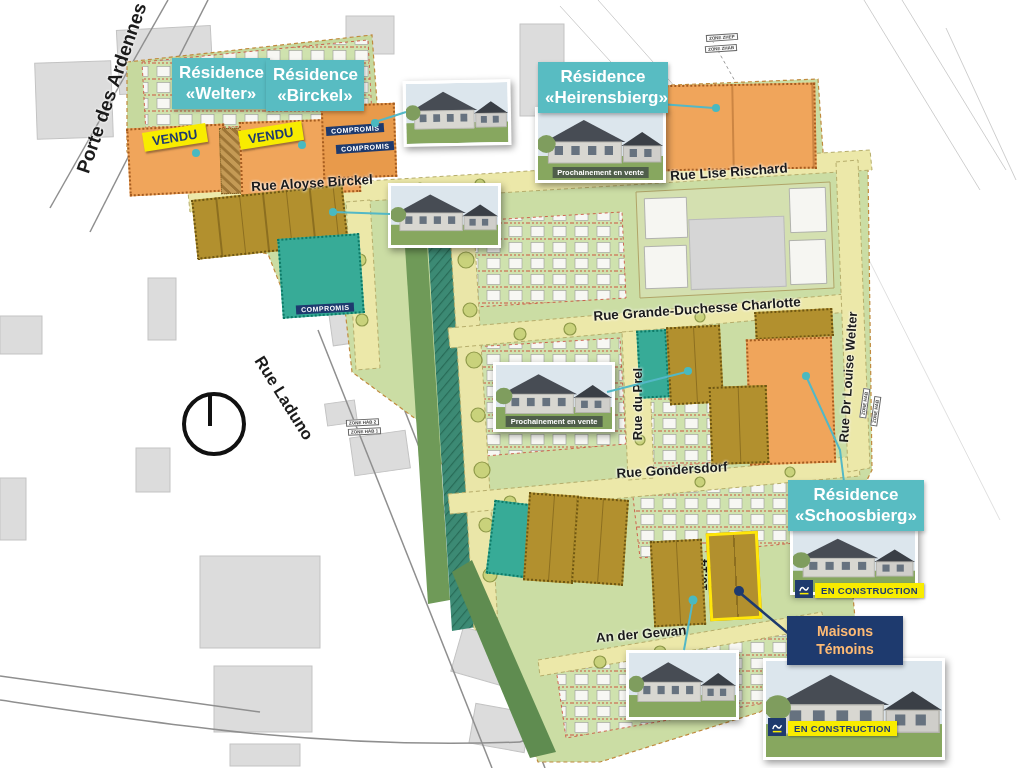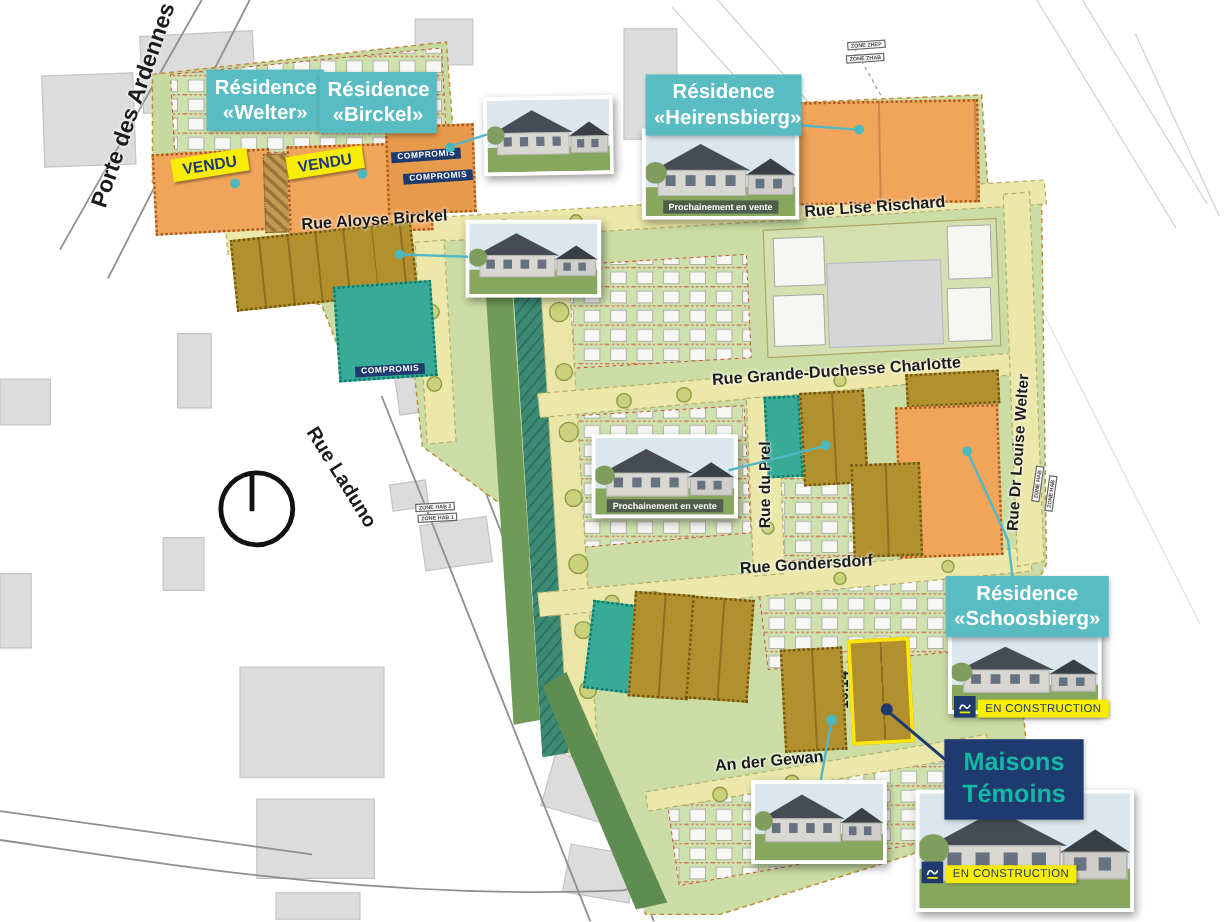--- a/index.html
+++ b/index.html
@@ -22,25 +22,25 @@
   .res-box{position:absolute;background:#58bcc2;color:#fff;font-weight:bold;font-size:17px;line-height:1.22;
           text-align:center;padding:5px 7px;box-shadow:1px 2px 4px rgba(0,0,0,.3);z-index:40;}
   .vendu{position:absolute;background:#f8ec00;color:#1e3a6e;font-weight:bold;font-size:13px;padding:2px 9px;
           box-shadow:1px 2px 2px rgba(0,0,0,.35);z-index:18;}
   .compromis{position:absolute;background:#1e3a6e;color:#fff;font-weight:bold;font-size:7px;letter-spacing:.5px;
           padding:1px 5px;z-index:18;white-space:nowrap;}
   .photo{position:absolute;background:#fff;padding:3px;box-shadow:2px 3px 7px rgba(0,0,0,.4);z-index:20;}
   .photo svg{width:100%;height:100%;}
   .caption{position:absolute;left:50%;bottom:5px;transform:translateX(-50%);background:rgba(45,50,62,.62);
           color:#fff;font-weight:bold;font-size:7.5px;padding:1px 5px;white-space:nowrap;z-index:21;}
-  .mt-box{position:absolute;background:#1e3a6e;color:#14b8a6;font-weight:bold;font-size:21px;line-height:1.25;
+  .mt-box{position:absolute;background:#1e3a6e;color:#fdba74;font-weight:bold;font-size:14px;line-height:1.25;
           text-align:center;padding:7px 12px;z-index:40;box-shadow:1px 2px 4px rgba(0,0,0,.3);}
   .enc{position:absolute;display:flex;align-items:flex-end;z-index:41;}
   .enc-logo{width:18px;height:18px;background:#1e3a6e;margin-right:2px;flex:none;display:flex;align-items:center;justify-content:center;}
-  .enc-label{background:#f8ec00;color:#1e3a6e;font-weight:normal;font-size:9.5px;letter-spacing:.3px;
+  .enc-label{background:#f8ec00;color:#1e3a6e;font-weight:bold;font-size:9.5px;letter-spacing:.3px;
           padding:2px 6px;white-space:nowrap;box-shadow:1px 1px 2px rgba(0,0,0,.3);}
   .zone-tag{position:absolute;background:#fdfdfd;border:1px solid #666;color:#444;font-weight:bold;
           font-size:4.5px;padding:0 2px;white-space:nowrap;z-index:12;}
   .ylhl{position:absolute;box-sizing:border-box;border:3px solid #ffe60a;z-index:14;}
   .compass-circle{position:absolute;width:56px;height:56px;border:4.5px solid #111;border-radius:50%;z-index:12;}
   .compass-needle{position:absolute;width:4px;height:32px;background:#111;z-index:13;}
 </style>
 </head>
 <body>
 

